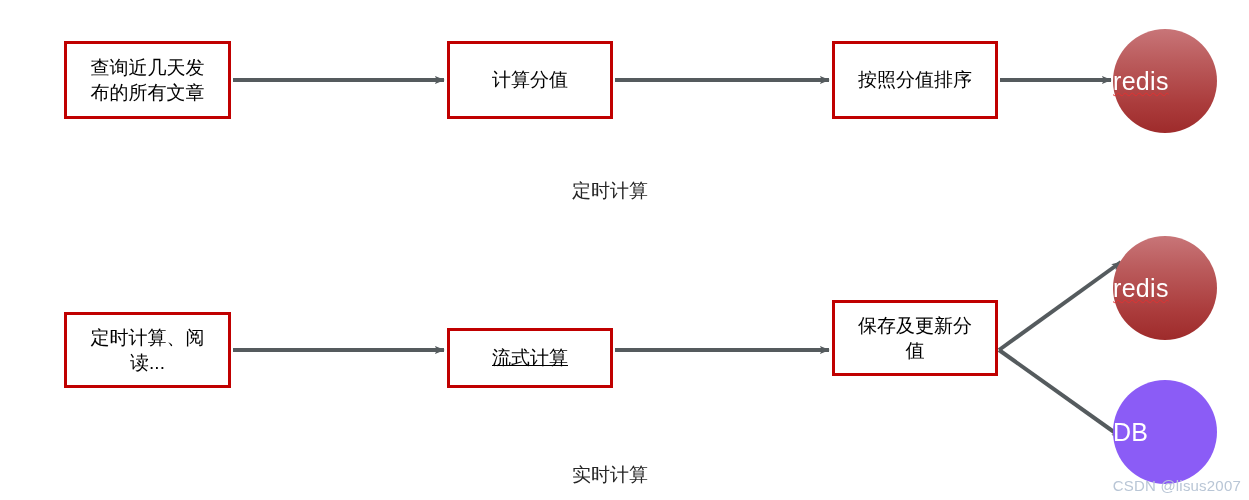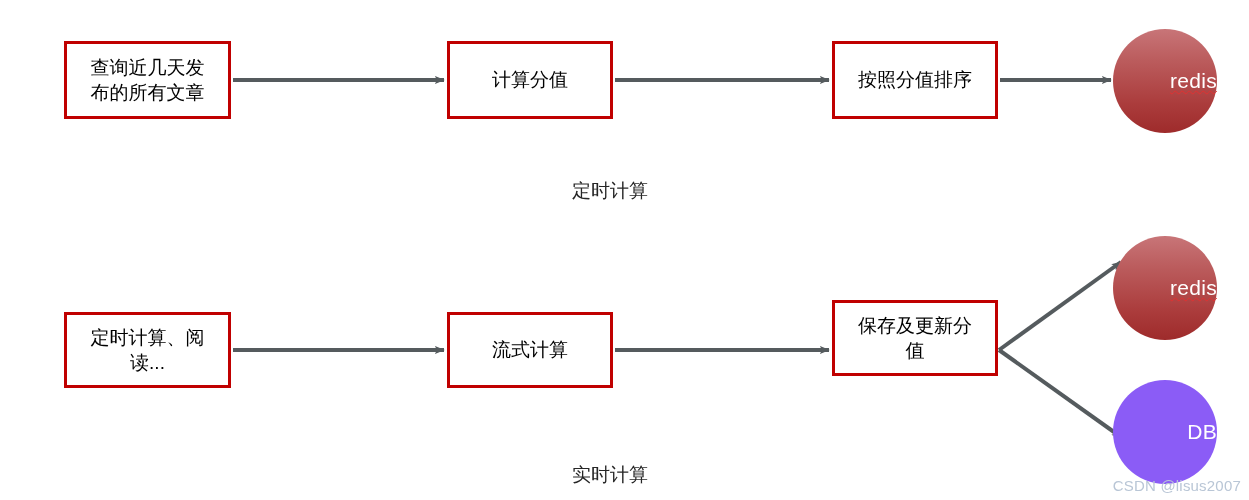--- a/index.html
+++ b/index.html
@@ -47,23 +47,23 @@
     white-space: pre-line;
   }
 
   
   .node-circle {
     position: absolute;
     box-sizing: border-box;
     border-radius: 50%;
     display: flex;
     align-items: center;
-    justify-content: flex-end;
+    justify-content: flex-start;
     color: #ffffff;
-    font-size: 21px;
+    font-size: 25px;
     letter-spacing: 0.3px;
   }
   .circle-redis {
     background: linear-gradient(to bottom, #c87578 0%, #bb5c5d 30%, #ab3c3c 72%, #9e2b2b 100%);
   }
   .circle-db {
     background: #8b5cf6;
   }
   .misspelled {
     border-bottom: 2px wavy #e03030;
@@ -125,21 +125,21 @@
 
   <div class="node-circle circle-redis" style="left:1113px; top:29px; width:104px; height:104px;">
     <span class="misspelled">redis</span>
   </div>
 
   <div class="caption" style="left:520px; top:178px; width:180px;">定时计算</div>
 
   <div class="node-box" style="left:64px; top:312px; width:167px; height:76px;">定时计算、阅
 读...</div>
 
-  <div class="node-box" style="left:447px; top:312px; width:166px; height:76px;">流式计算</div>
+  <div class="node-box" style="left:447px; top:328px; width:166px; height:60px;text-decoration:underline;">流式计算</div>
 
   <div class="node-box" style="left:832px; top:300px; width:166px; height:76px;">保存及更新分
 值</div>
 
   <div class="node-circle circle-redis" style="left:1113px; top:236px; width:104px; height:104px;">
     <span class="misspelled">redis</span>
   </div>
 
   <div class="node-circle circle-db" style="left:1113px; top:380px; width:104px; height:104px;">
     <span>DB</span>

